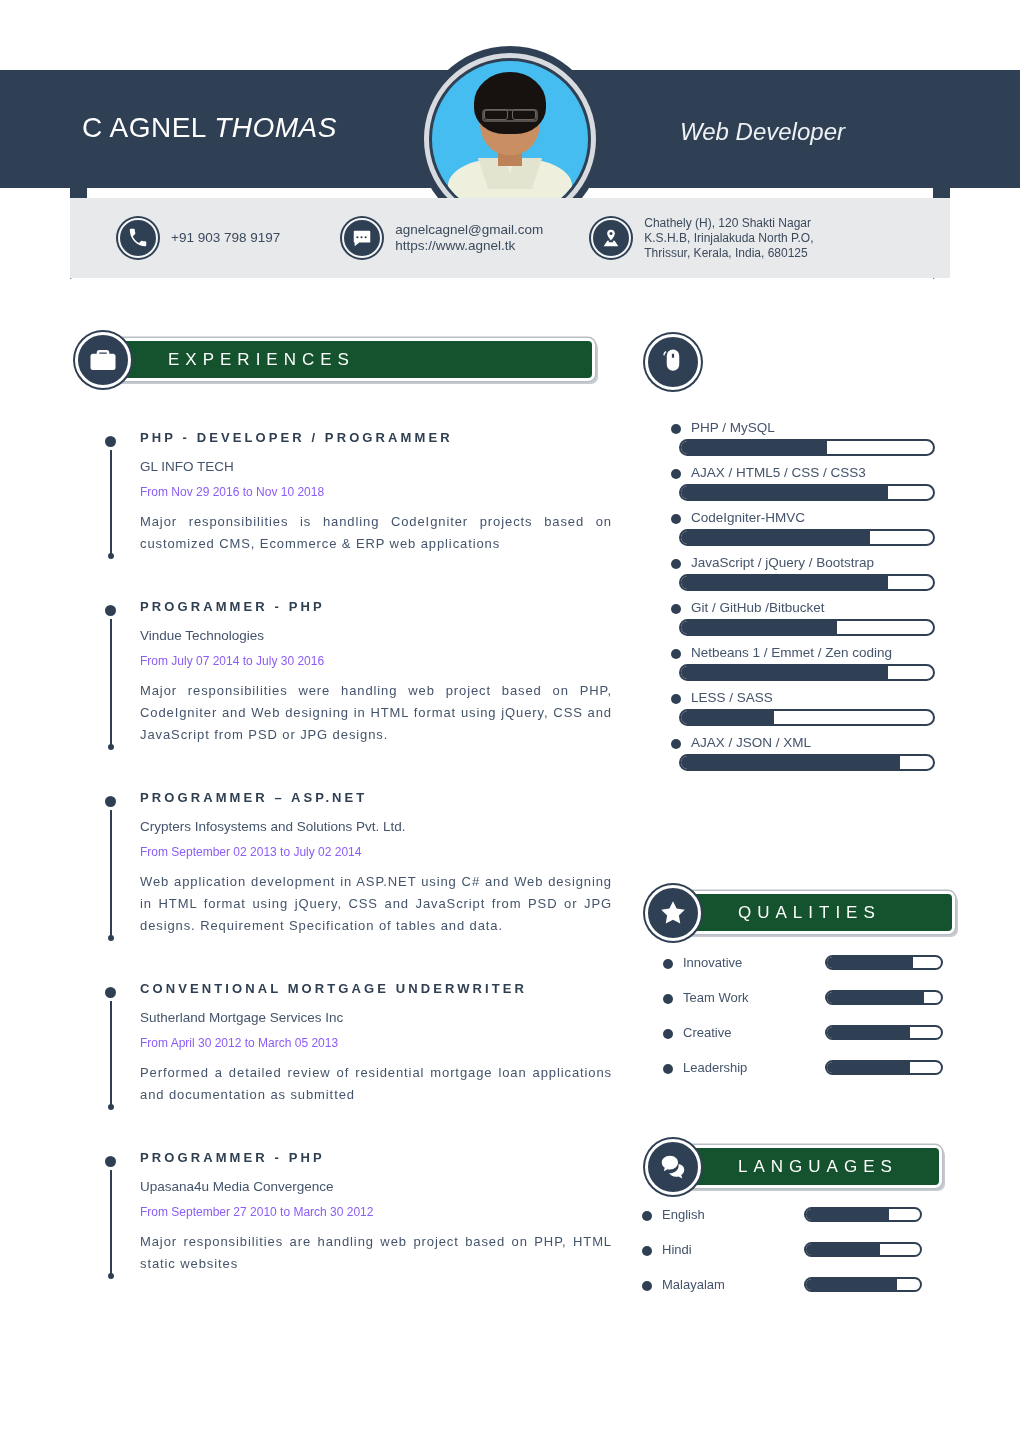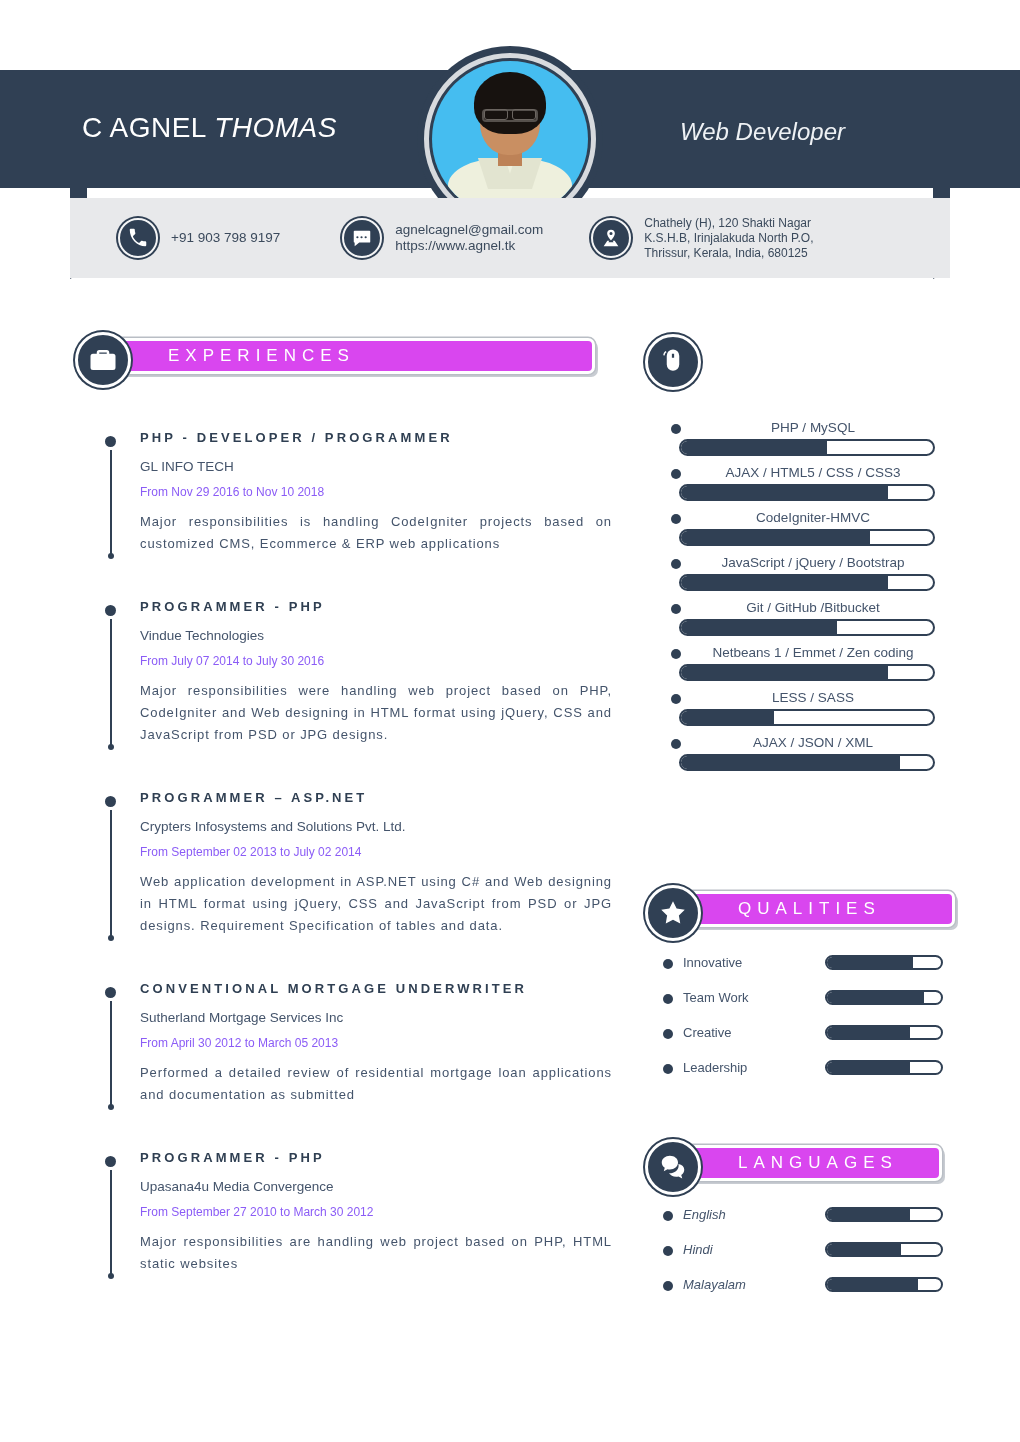--- a/index.html
+++ b/index.html
@@ -98,22 +98,22 @@
   .ctext { margin-left:13px; font-size:13.5px; line-height:16px; color:#3b4a5c; }
   .ctext.addr { font-size:12px; line-height:15px; text-align:justify; width:232px; }
   .ctext .line { white-space:nowrap; }
   .ci-phone { margin-left:48px; }
   .ci-mail  { margin-left:62px; }
   .ci-addr  { margin-left:48px; }
 
   
   .sec-head { position:absolute; height:42px; }
   .sec-bar {
-    position:absolute; left:28px; top:3px; height:36px;
-    background:#d946ef;
+    position:absolute; left:28px; top:3px; height:43px;
+    background:#14532d;
     border-radius:7px;
     border:3px solid #ffffff;
     box-shadow:0 0 0 1.5px #b9bec5, 3px 3px 0 0 #c8ccd2;
     display:flex; align-items:center;
   }
   .sec-title {
     margin-left:62px; color:#ffffff; font-size:17px; letter-spacing:6px;
     white-space:nowrap;
   }
   .sec-icon {
@@ -154,21 +154,21 @@
     font-size:13px; font-weight:bold; letter-spacing:3.1px;
     color:#2f3f52; margin-bottom:14px;
   }
   .exp-company { font-size:13.5px; color:#44546b; margin-bottom:11px; }
   .exp-dates   { font-size:12px; color:#8b5cf6; margin-bottom:12px; }
   .exp-desc    { font-size:13px; color:#44546b; line-height:22px;
                  letter-spacing:.9px; text-align:justify; }
 
   
   .bar-list { position:absolute; }
-  .bl-row { position:relative;text-align:center; }
+  .bl-row { position:relative; }
   .bl-label {
     font-size:13.5px; color:#44546b; padding-left:28px;
   }
   .bl-dot {
     position:absolute; left:8px; top:4px; width:10px; height:10px;
     border-radius:50%; background:#304054;
   }
   .track {
     height:17px; border:2px solid #304054; border-radius:9px;
     background:#ffffff; position:relative; overflow:hidden;
@@ -179,21 +179,21 @@
   #skills-list { left:663px; top:420px; width:272px; }
   #skills-list .bl-row { margin-bottom:9px; }
   #skills-list .bl-label { margin-bottom:4px; }
   #skills-list .track { width:256px; margin-left:16px; }
 
   
   .bar-row-inline { display:flex; align-items:center; margin-bottom:20px; position:relative; }
   .bar-row-inline .bl-label { width:170px; font-size:13px; }
   .bar-row-inline .track { width:118px; height:15px; }
   #qualities-list { left:655px; top:955px; width:300px; }
-  #languages-list { left:655px; top:1207px; width:300px;font-style:italic; }
+  #languages-list { left:634px; top:1207px; width:300px; }
 </style>
 </head>
 <body>
 
 <div class="page">
 
   <div class="header-band"></div>
   <div class="ribbon-tail left"></div>
   <div class="ribbon-tail right"></div>
 

